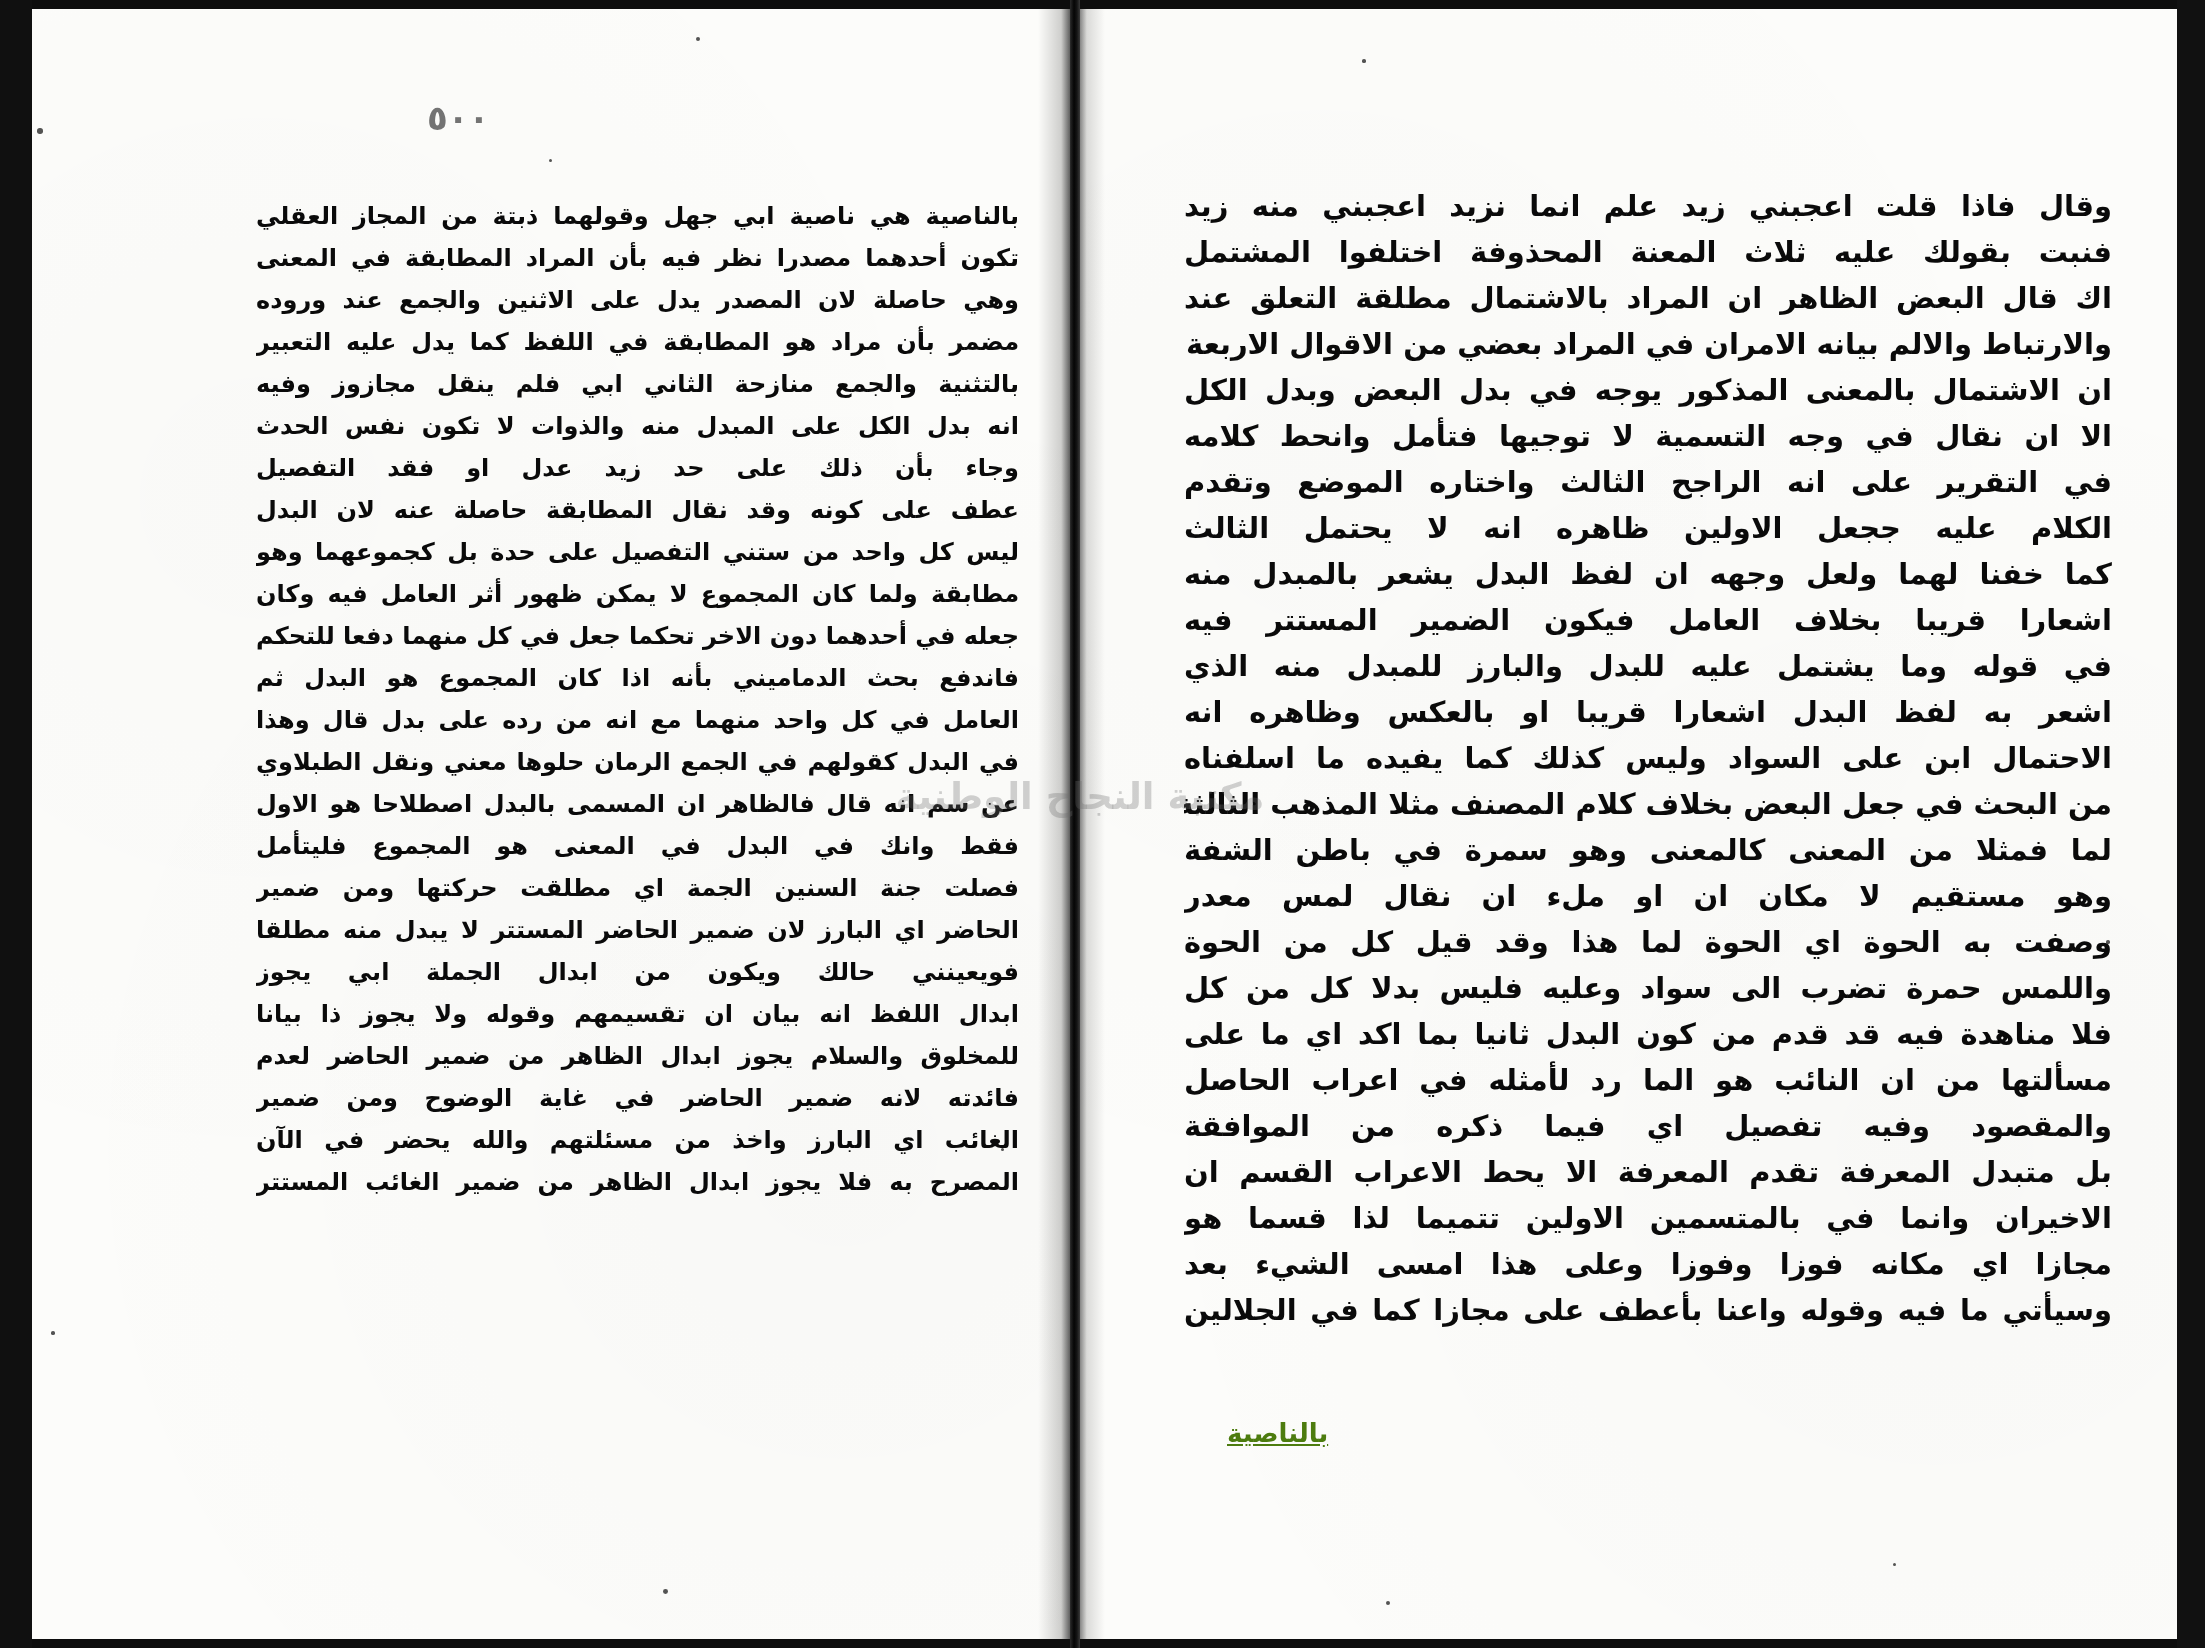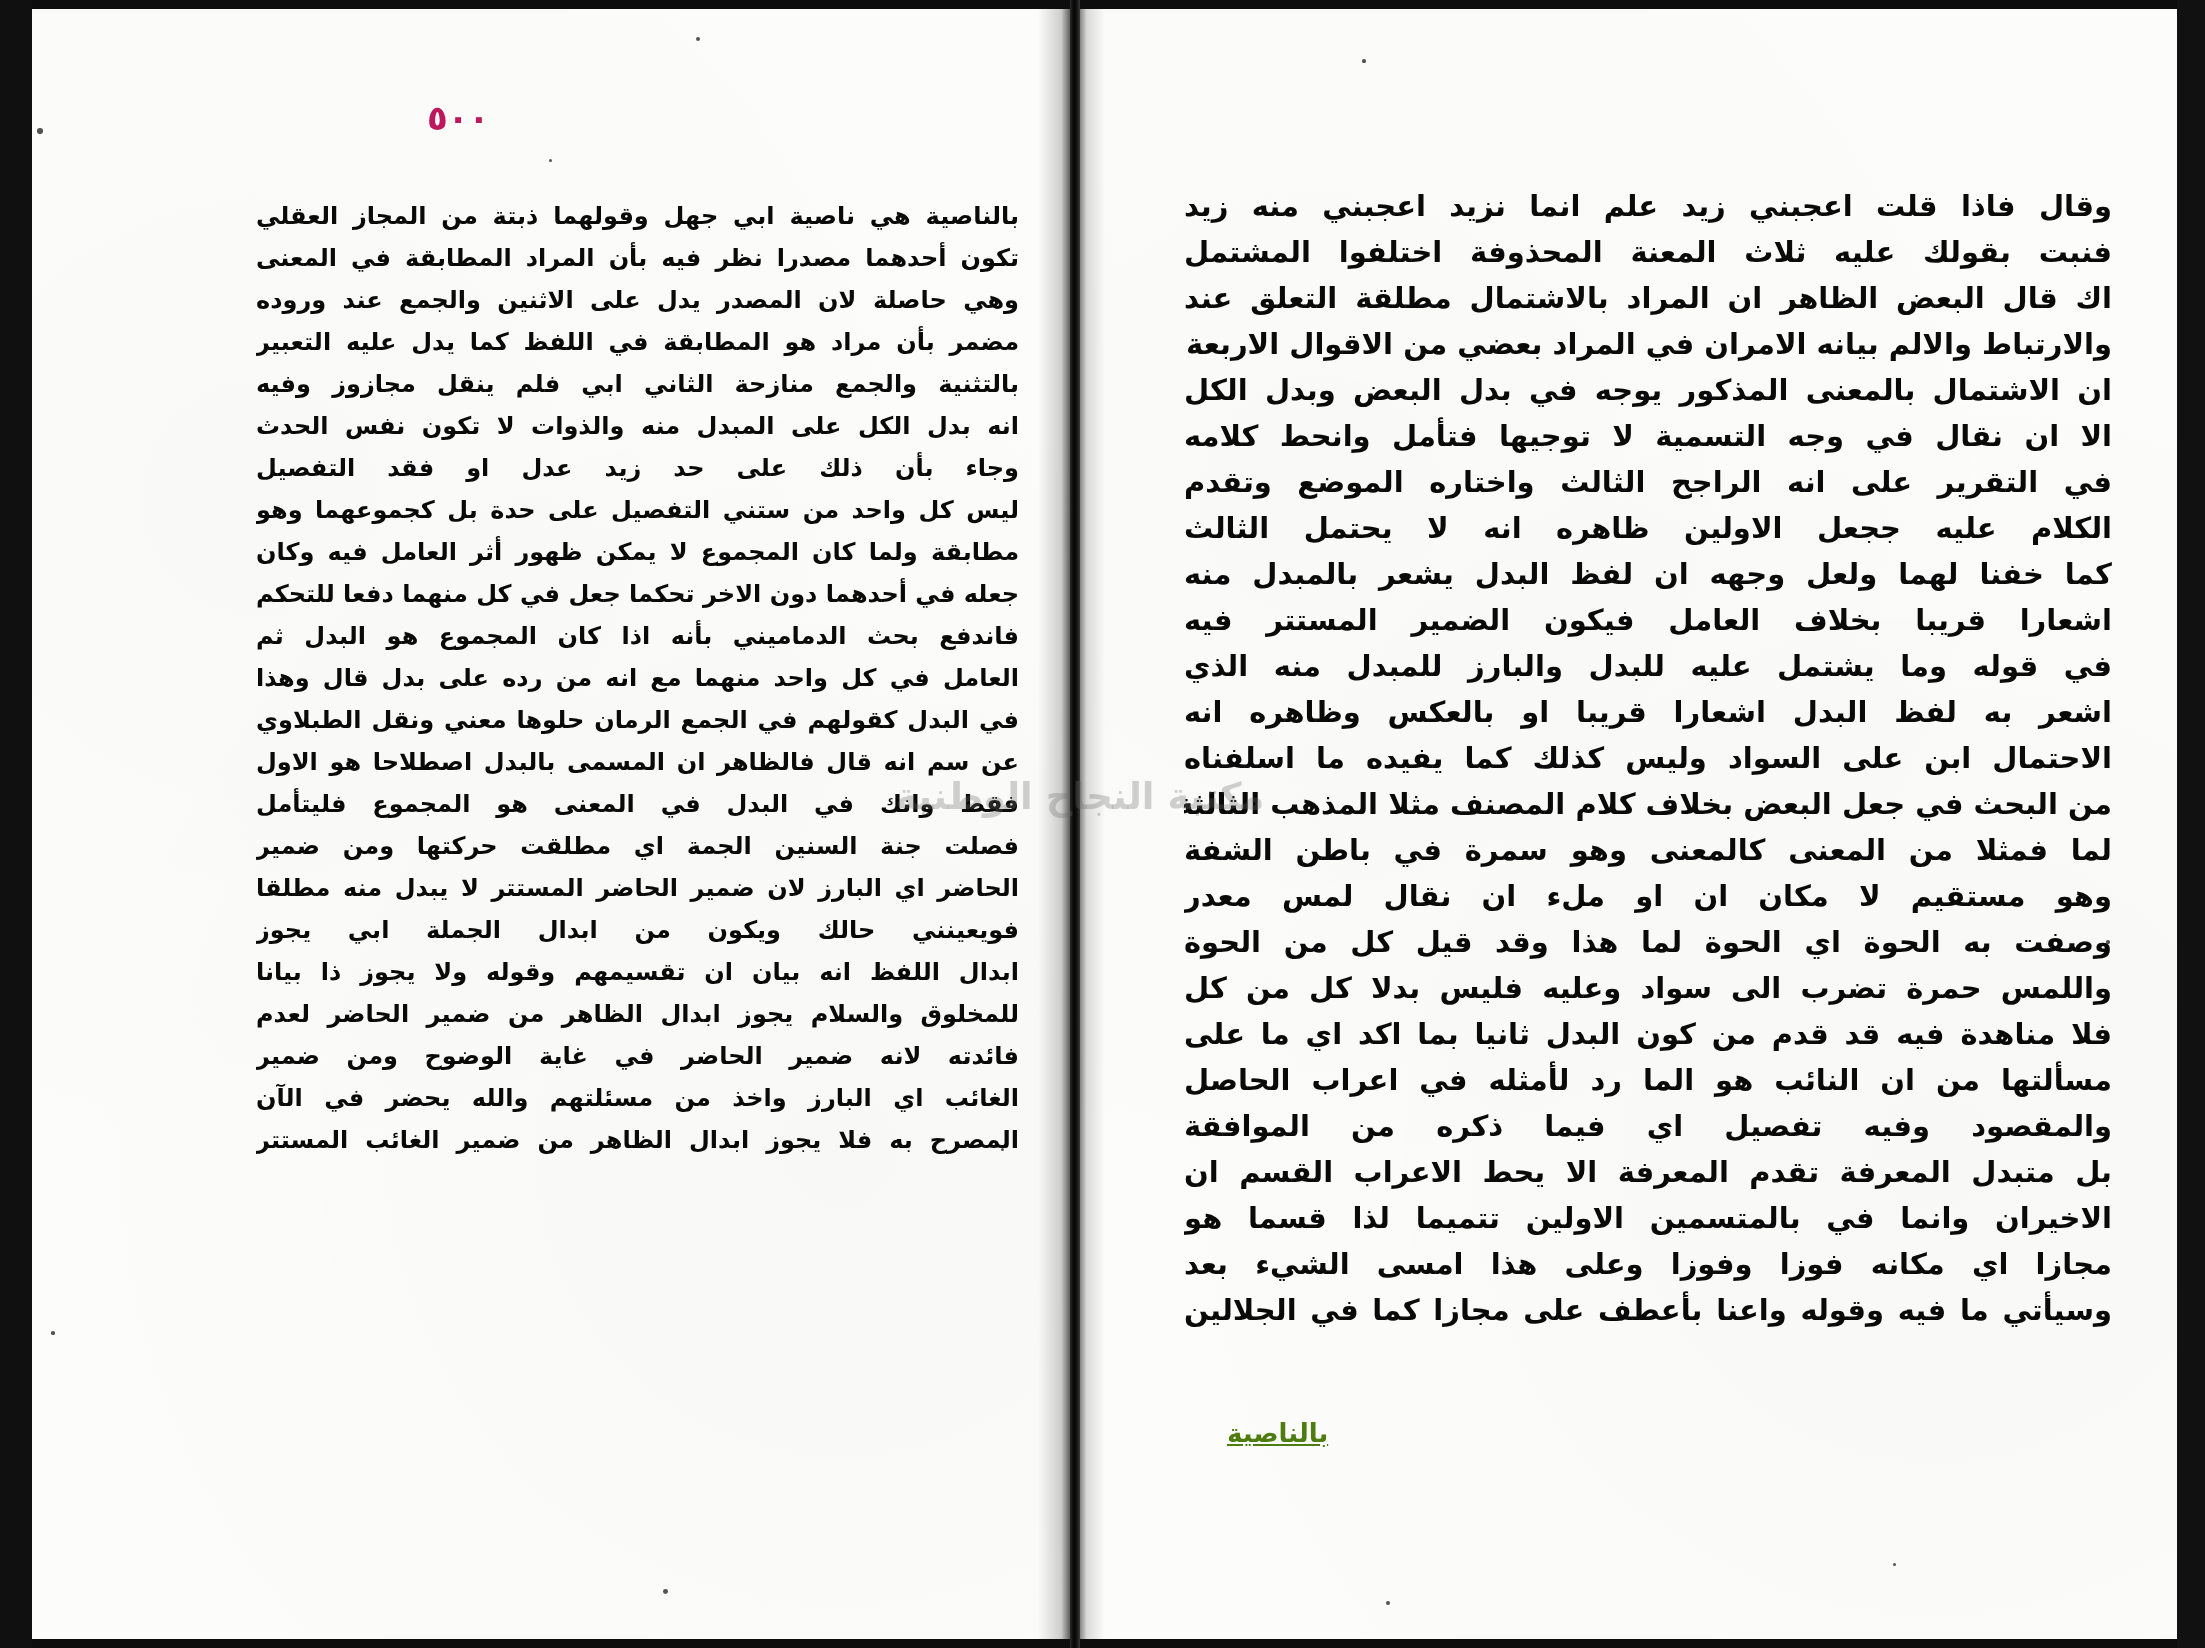--- a/index.html
+++ b/index.html
@@ -108,21 +108,21 @@
     letter-spacing: -0.3px;
   }
 
   
   .folio-number {
     position: absolute;
     left: 427px;
     top: 98px;
     font-size: 34px;
     font-weight: 700;
-    color: #be185d;
+    color: #737373;
     letter-spacing: 3.7px;
     direction: rtl;
   }
 
   
   .catchword {
     position: absolute;
     left: 1227px;
     top: 1418px;
     font-size: 26px;
@@ -209,20 +209,21 @@
     </div>
 
   <div class="text-block" id="page-left-text">
       <div class="line">بالناصية هي ناصية ابي جهل وقولهما ذبتة من المجاز العقلي</div>
       <div class="line">تكون أحدهما مصدرا نظر فيه بأن المراد المطابقة في المعنى</div>
       <div class="line">وهي حاصلة لان المصدر يدل على الاثنين والجمع عند وروده</div>
       <div class="line">مضمر بأن مراد هو المطابقة في اللفظ كما يدل عليه التعبير</div>
       <div class="line">بالتثنية والجمع              منازحة الثاني ابي فلم ينقل مجازوز وفيه</div>
       <div class="line">انه بدل الكل على المبدل منه والذوات لا تكون نفس الحدث</div>
       <div class="line">وجاء بأن ذلك على حد زيد عدل            او فقد التفصيل</div>
+      <div class="line">عطف على كونه وقد نقال المطابقة حاصلة عنه لان البدل</div>
       <div class="line">ليس كل واحد من ستني التفصيل على حدة بل كجموعهما وهو</div>
       <div class="line">مطابقة ولما كان المجموع لا يمكن ظهور أثر العامل فيه وكان</div>
       <div class="line">جعله في أحدهما دون الاخر تحكما جعل في كل منهما دفعا للتحكم</div>
       <div class="line">فاندفع بحث الدماميني بأنه اذا كان المجموع هو البدل ثم</div>
       <div class="line">العامل في كل واحد منهما مع انه من رده على بدل قال وهذا</div>
       <div class="line">في البدل كقولهم في الجمع الرمان حلوها معني ونقل الطبلاوي</div>
       <div class="line">عن سم انه قال فالظاهر ان المسمى بالبدل اصطلاحا هو الاول</div>
       <div class="line">فقط وانك في البدل في المعنى هو المجموع فليتأمل</div>
       <div class="line">فصلت جنة السنين الجمة اي مطلقت حركتها            ومن ضمير</div>
       <div class="line">الحاضر اي البارز لان ضمير الحاضر المستتر لا يبدل منه مطلقا</div>

